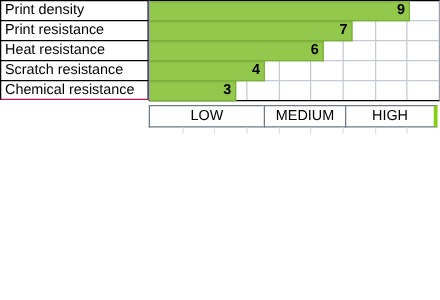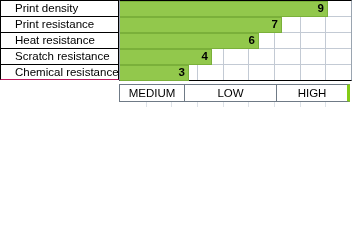--- a/index.html
+++ b/index.html
@@ -31,21 +31,21 @@
   }
   .label-cell {
     height: 16px;
     box-sizing: border-box;
     border: 1px solid #000000;
     border-bottom: none;
     background: #ffffff;
     font-size: 11.5px;
     line-height: 14px;
     color: #000000;
-    padding-left: 14px;
+    padding-left: 3px;
     white-space: nowrap;
     overflow: hidden;
   }
   .label-cell.last {
     border-bottom: 1px solid #be185d;
   }
 
   
   .plot {
     position: absolute;
@@ -191,22 +191,22 @@
           <div class="bar-value" style="left: 0px; width: 92px;">4</div>
         </div>
         <div class="bar-row" style="top: 64px; width: 231px;">
           <div class="bar" title="Chemical resistance: 3" style="width: 69px; background: rgb(146, 200, 76);"></div>
           <div class="bar-value" style="left: 0px; width: 69px;">3</div>
         </div>
       </div>
   </div>
 
   <div class="axis" id="axis">
+      <div class="axis-cell" style="width: 92px;">LOW</div>
       <div class="axis-cell" style="width: 65px;">MEDIUM</div>
-      <div class="axis-cell" style="width: 92px;">LOW</div>
       <div class="axis-cell last" style="width: 74px;">HIGH</div>
     </div>
 
   <div class="tail" id="tail">
       <div class="vline" style="left: 27px;"></div>
       <div class="vline" style="left: 52px;"></div>
       <div class="vline" style="left: 78px;"></div>
       <div class="vline" style="left: 104px;"></div>
       <div class="vline" style="left: 129px;"></div>
       <div class="vline" style="left: 155px;"></div>

